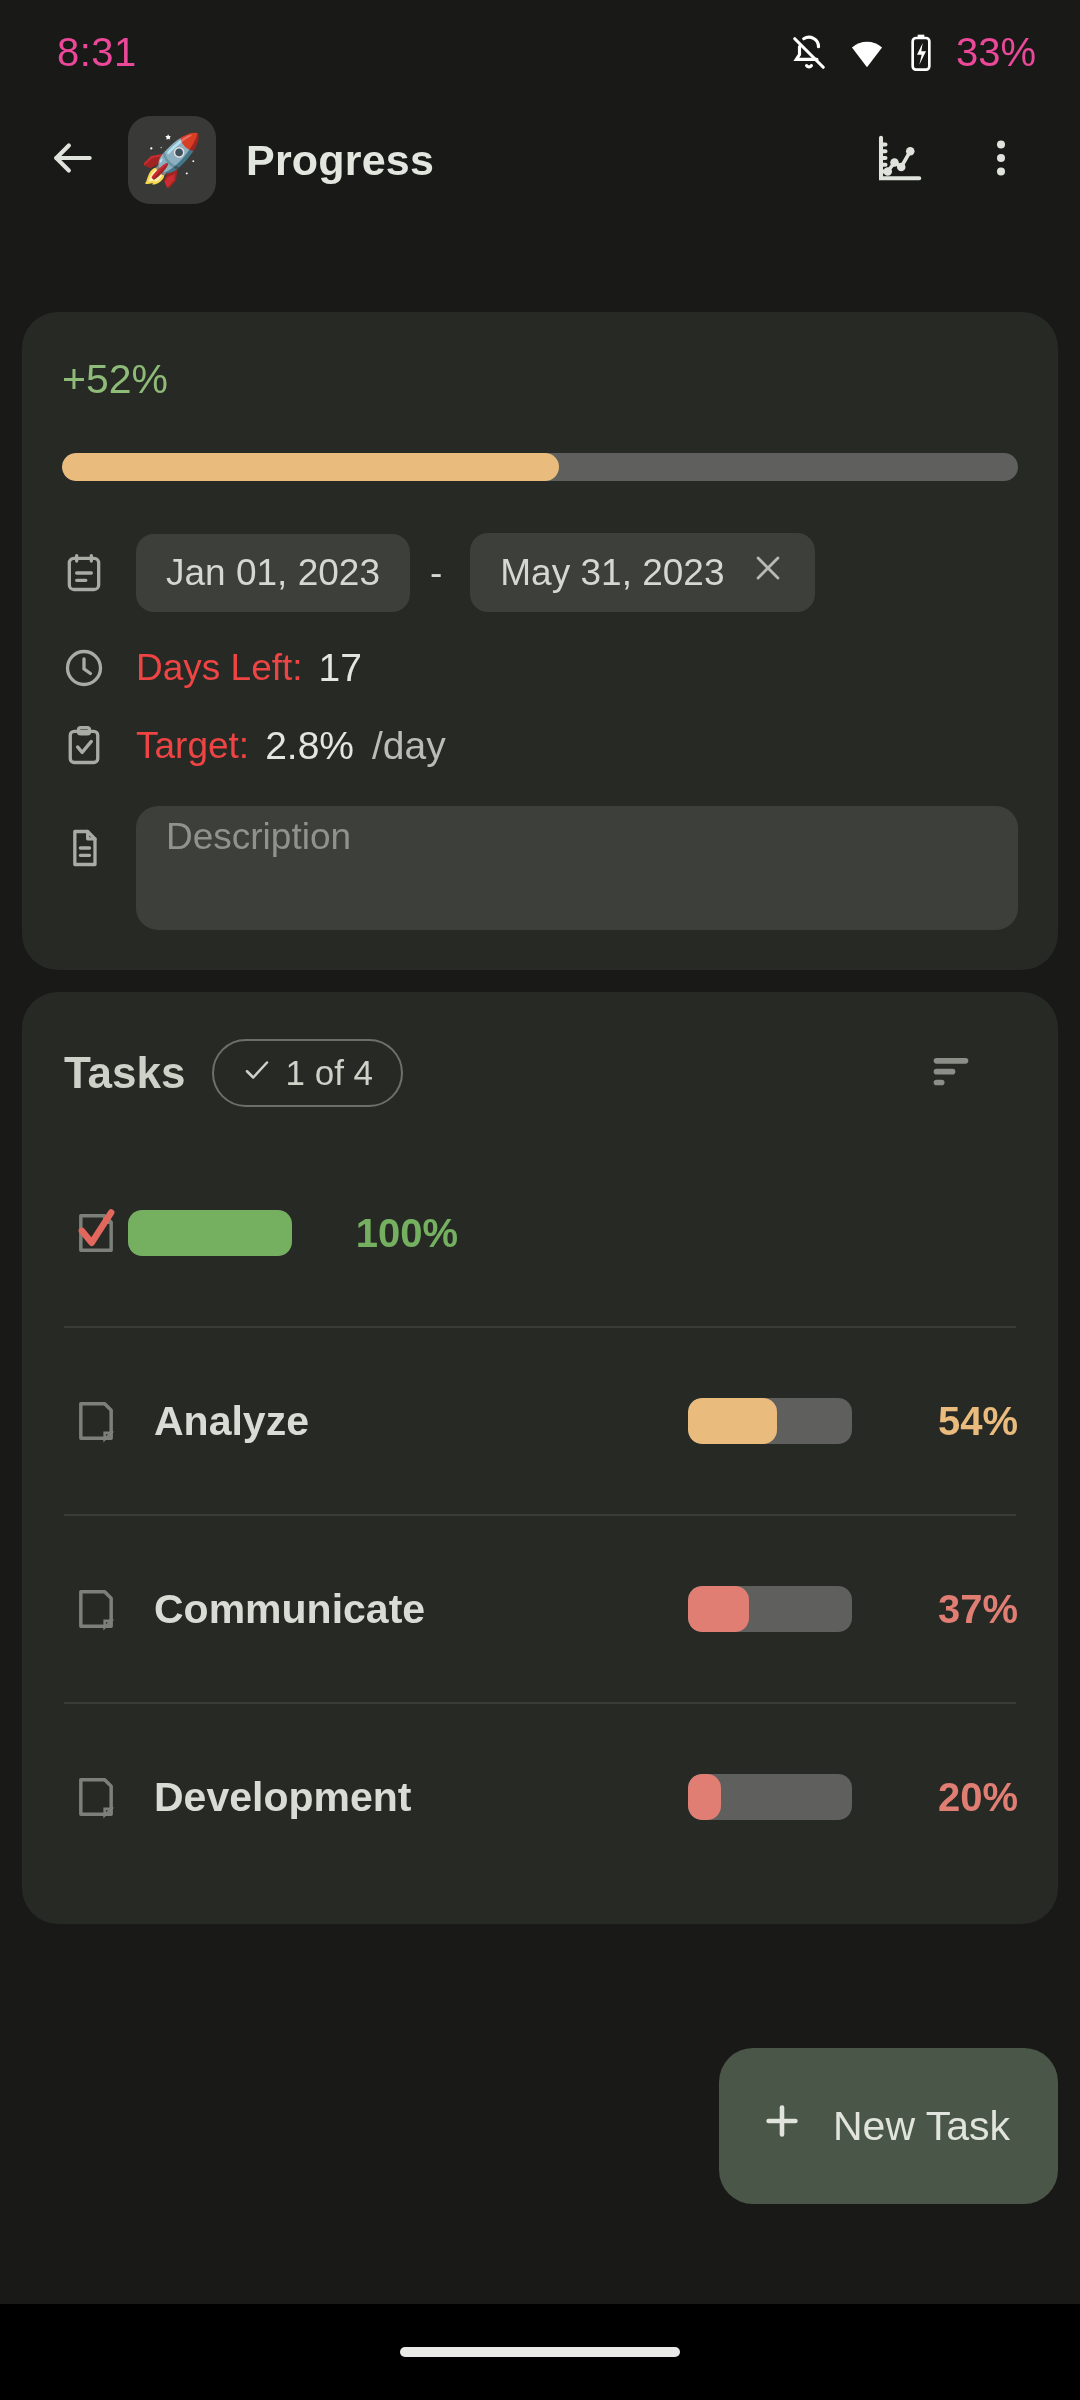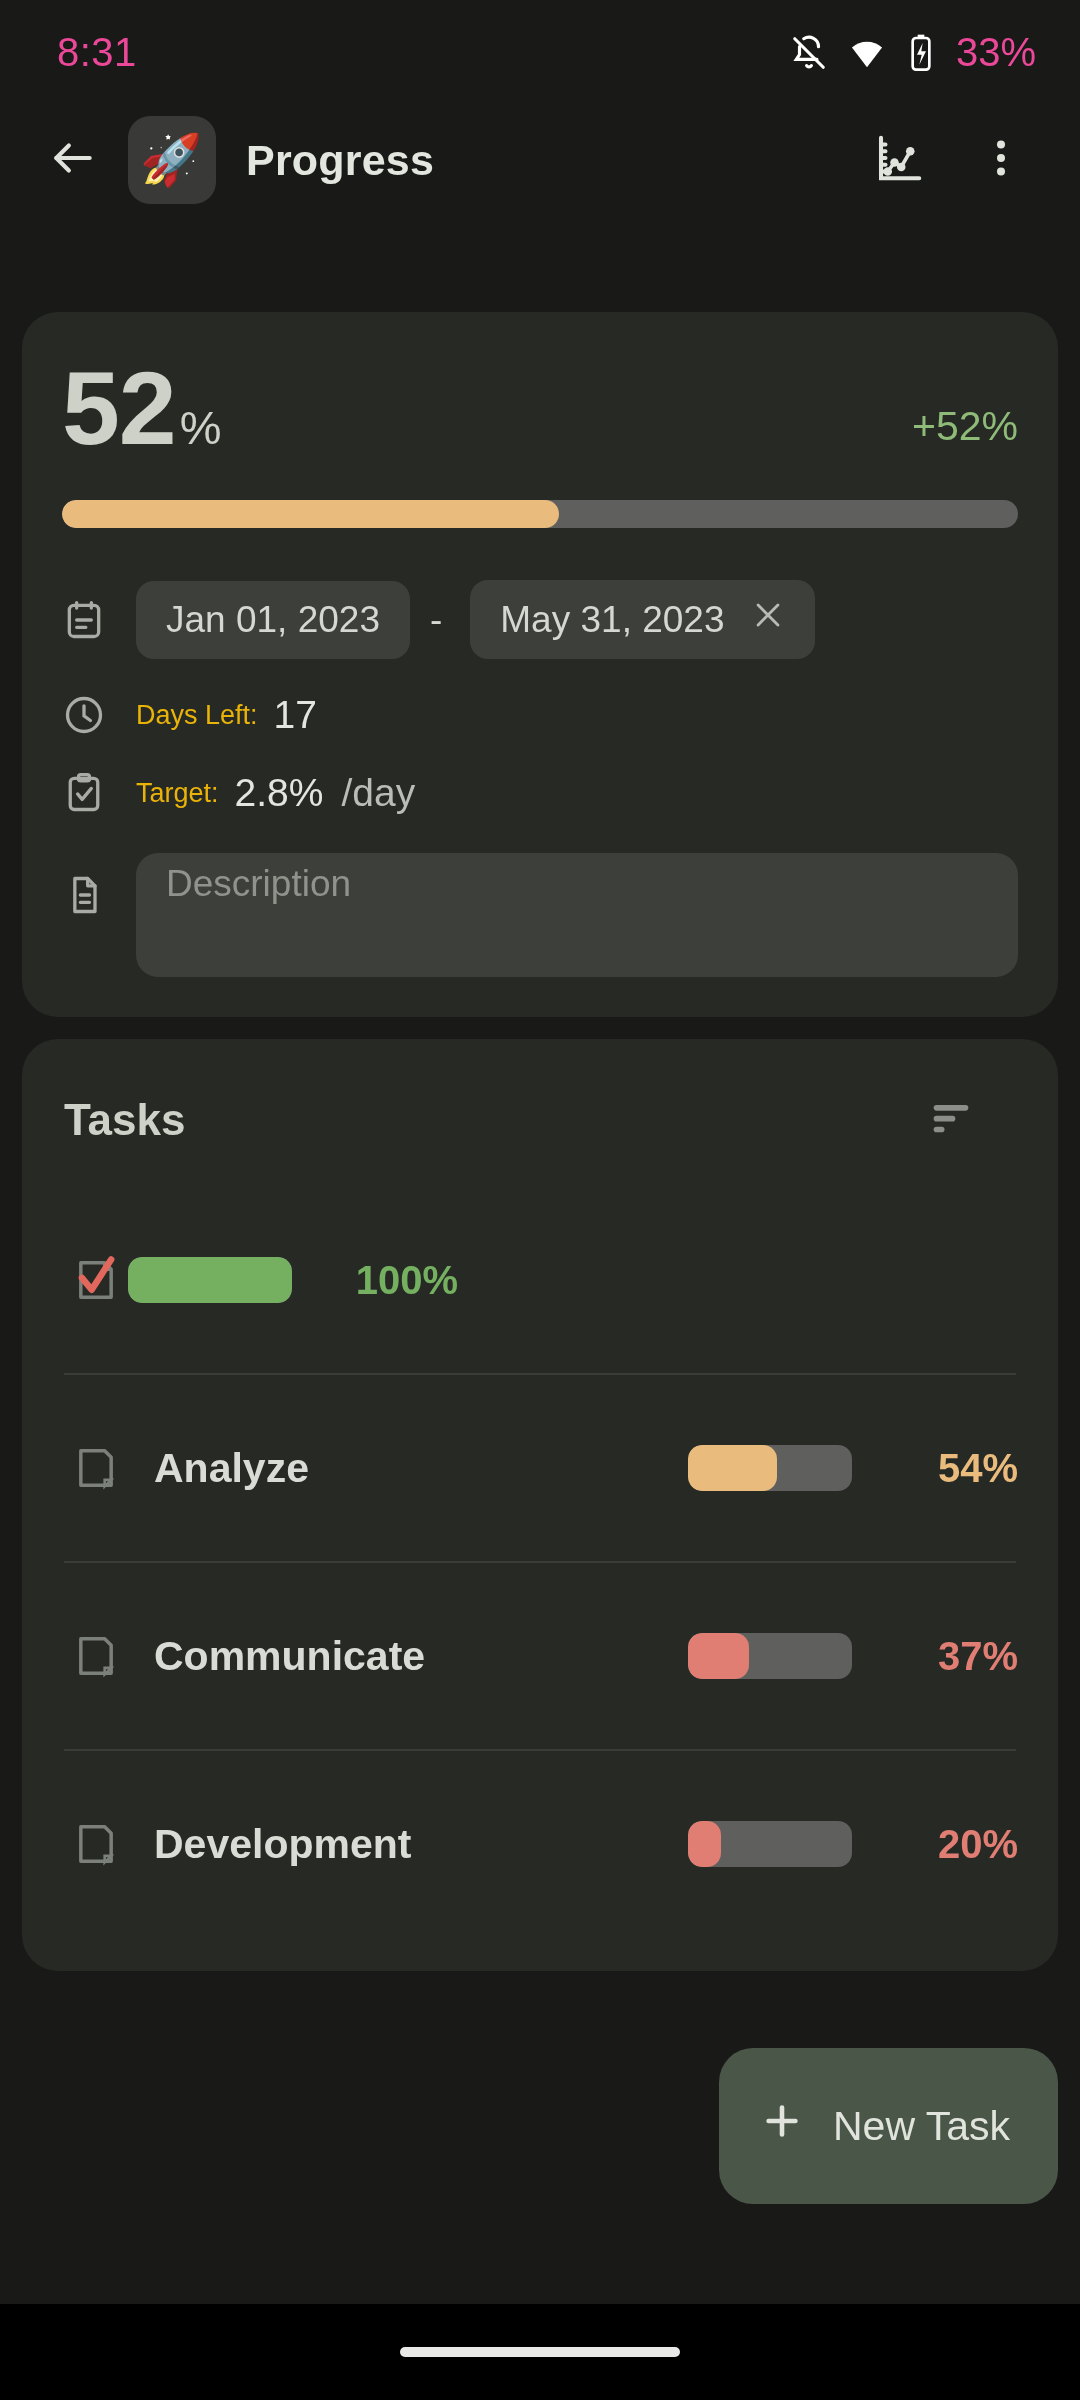--- a/index.html
+++ b/index.html
@@ -92,21 +92,21 @@
     color: #d5d8d1; font-size: 37px;
     display: flex; align-items: center; gap: 26px;
     margin-left: 22px;
   }
   .date-dash { color: #d5d8d1; font-size: 37px; padding: 0 6px 0 20px; }
 
   .info-row {
     display: flex; align-items: center;
     margin-top: 34px;
   }
-  .info-label { color: #eab308; font-size: 27px; margin-left: 22px; }
+  .info-label { color: #ef4444; font-size: 37px; margin-left: 22px; }
   .info-value { color: #e3e6df; font-size: 39px; margin-left: 16px; }
   .info-suffix { color: #b9bdb5; font-size: 39px; margin-left: 18px; }
 
   .desc-row { display: flex; align-items: flex-start; margin-top: 38px; }
   .desc-box {
     flex: 1 1 auto; margin-left: 22px;
     background: #3d3f3b;
     border-radius: 22px;
     height: 124px;
     padding: 10px 30px;
@@ -243,23 +243,20 @@
               <circle cx="12" cy="19" r="2.1"></circle>
           </svg>
         </span>
       </div>
     </div>
   </div>
 
   <div class="card" id="overview-card">
 
     <div class="pct-row">
-      <div>
-        <span class="pct-main">52</span><span class="pct-sign">%</span>
-      </div>
       <div class="pct-delta" style="color: rgb(143, 187, 120);">+52%</div>
     </div>
 
     <div class="bar-track">
       <div class="bar-fill" id="overall-fill" style="width: 52%; background: rgb(233, 187, 125);"></div>
     </div>
 
     <div class="date-row">
       <span class="row-icon">
         <svg width="44" height="44" viewBox="0 0 24 24" fill="none" stroke="#a8aca4" stroke-width="1.8" stroke-linecap="round">
@@ -317,20 +314,28 @@
       </span>
       <div class="desc-box">
         <span>Description</span>
       </div>
     </div>
   </div>
 
   <div class="card" id="tasks-card">
     <div class="tasks-head">
       <span class="tasks-title">Tasks</span>
+      <div class="tasks-pill">
+        <span>
+          <svg width="30" height="30" viewBox="0 0 24 24" fill="none" stroke="#cdd1c8" stroke-width="2" stroke-linecap="round" stroke-linejoin="round">
+            <polyline points="4,13 9,18 20,6"></polyline>
+          </svg>
+        </span>
+        <span>1 of 4</span>
+      </div>
       <div class="tasks-head-spacer"></div>
       <div class="icon-btn">
         <span>
           <svg width="52" height="52" viewBox="0 0 24 24" fill="#8b8f88">
             <rect x="4" y="6" width="16" height="2.6" rx="1.3"></rect>
             <rect x="4" y="11" width="10" height="2.6" rx="1.3"></rect>
             <rect x="4" y="16" width="5" height="2.6" rx="1.3"></rect>
           </svg>
         </span>
       </div>

